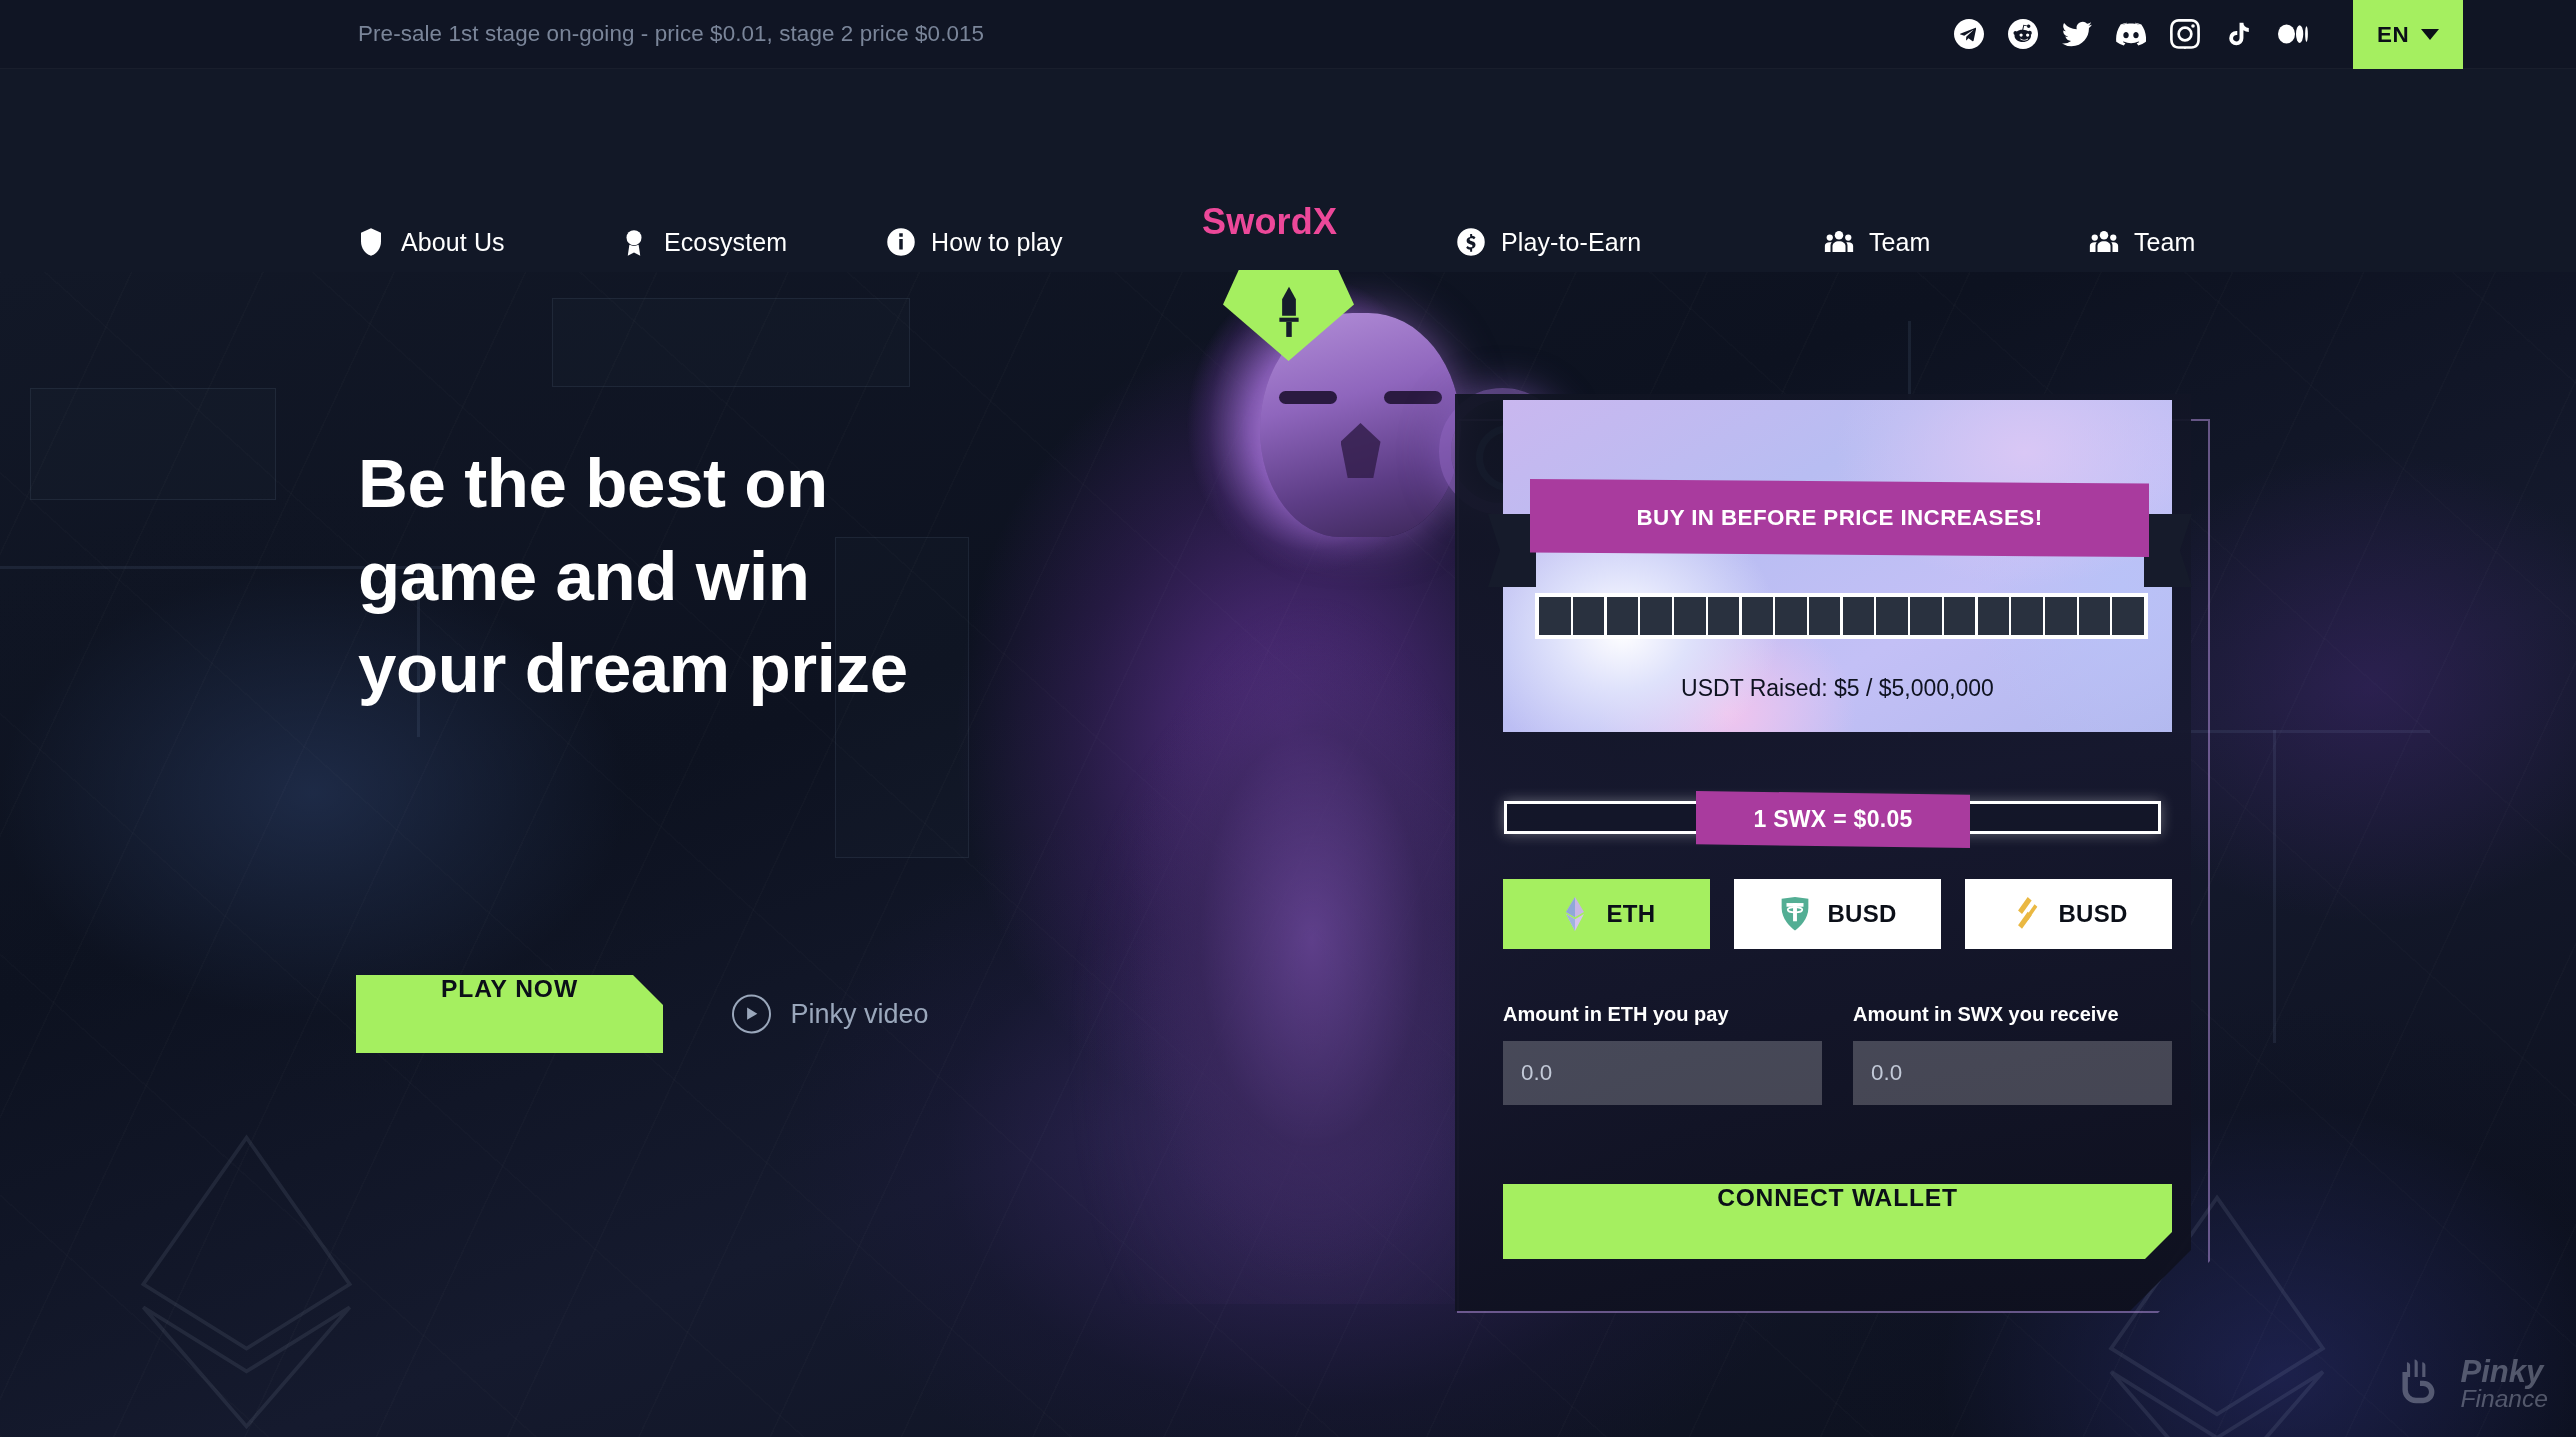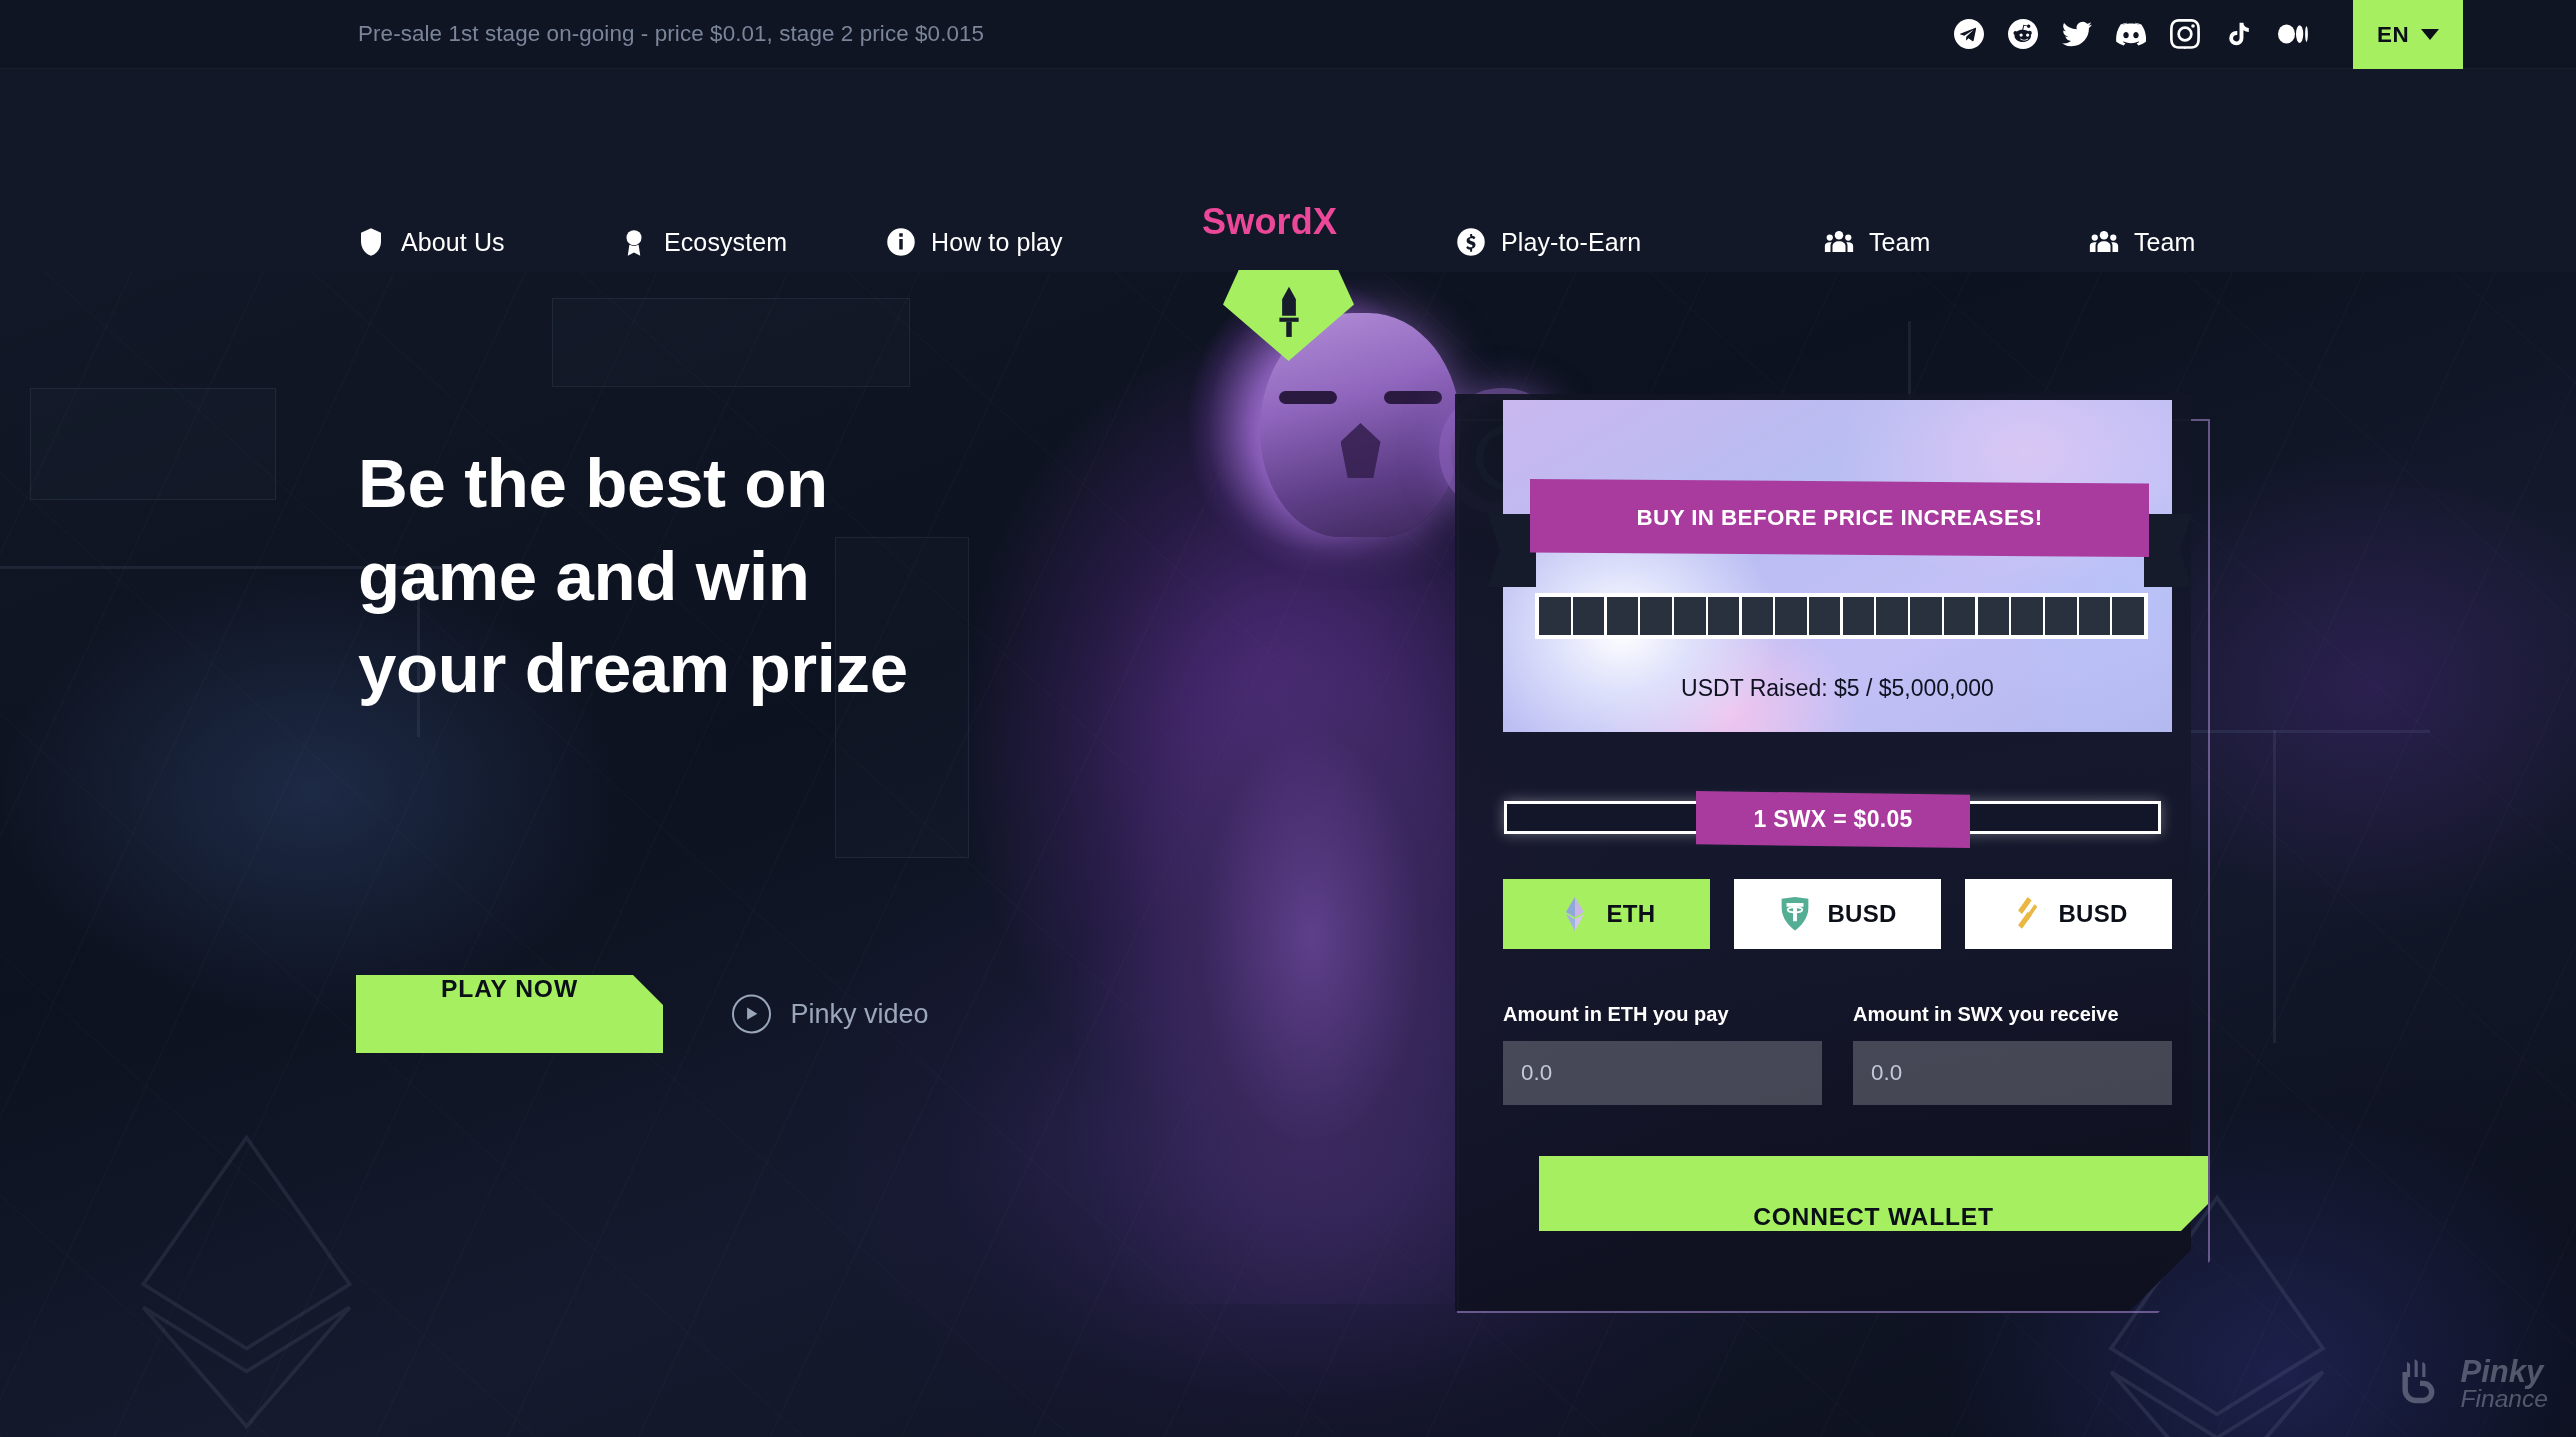--- a/index.html
+++ b/index.html
@@ -224,24 +224,24 @@
   .field { flex:1 1 0; }
   .field-label { font-size: 20px; font-weight: 700; color:#ffffff; margin-bottom: 15px; white-space:nowrap; }
   .field-input {
     width: 100%; height: 64px; background: rgba(255,255,255,0.22); border: none;
     color:#cfd6e3; font-size: 22.4px; padding: 0 18px;
     font-family: "Liberation Sans", sans-serif;
   }
   .field-input::placeholder { color:#c3cad8; }
 
   .connect-btn {
-    position:absolute; left: 1503px; top: 1156px; width: 669px; height: 75px;
+    position:absolute; left: 1503px; top: 1184px; width: 669px; height: 75px;
     background: #a5ef60; border:none; cursor:pointer;
     clip-path: polygon(0 0, 100% 0, 100% calc(100% - 27px), calc(100% - 27px) 100%, 0 100%);
-    display:flex; align-items:flex-end; justify-content:center;margin-left:36px;
+    display:flex; align-items:flex-start; justify-content:center;
   }
   .connect-btn span { font-size: 24.6px; font-weight:700; color:#0b0f18; letter-spacing: 0.8px; }
 
   
   .watermark {
     position:absolute; right: 28px; bottom: 25px; display:flex; align-items:center; gap: 13.4px; opacity: .42; font-style: italic;
   }
   .wm-logo svg { width: 54px; height: 54px; fill:#aeb4c4; }
   .wm-text { line-height: 1.0; }
   .wm-top { font-size: 31px; font-weight:700; color:#aeb4c4; }

